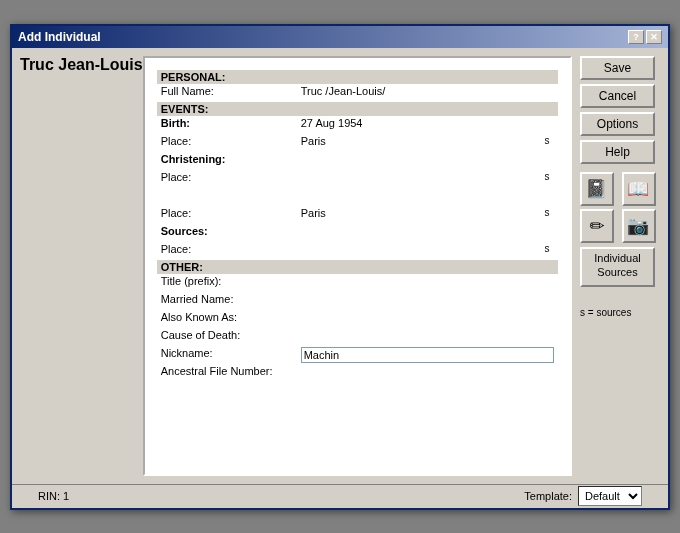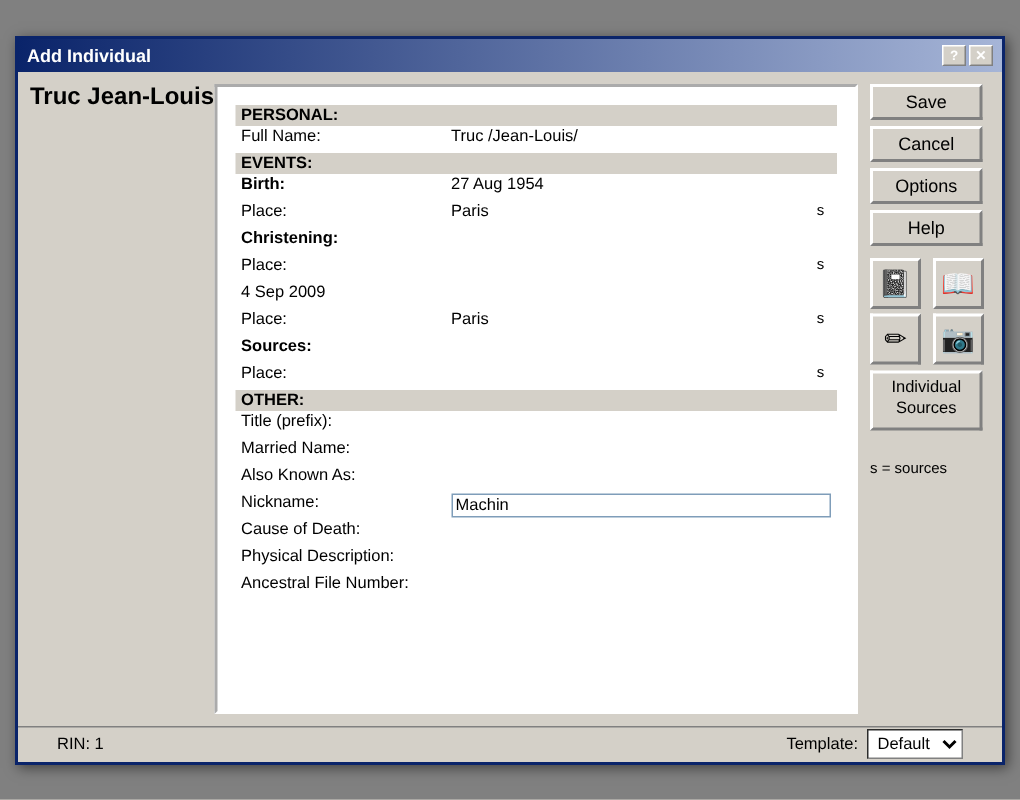--- a/index.html
+++ b/index.html
@@ -262,21 +262,20 @@
             <span class="field-label bold">Christening:</span>
             <span class="field-value"></span>
           </div>
           <div class="form-row">
             <span class="field-label">Place:</span>
             <span class="field-value"></span>
             <span class="source-s">s</span>
           </div>
 
           <div class="form-row">
-            <span class="field-value">4 Sep 2009</span>
           </div>
           <div class="form-row">
             <span class="field-label">Place:</span>
             <span class="field-value">Paris</span>
             <span class="source-s">s</span>
           </div>
 
           <div class="form-row">
             <span class="field-label bold">Sources:</span>
             <span class="field-value"></span>
@@ -295,30 +294,26 @@
           </div>
           <div class="form-row">
             <span class="field-label">Married Name:</span>
             <span class="field-value"></span>
           </div>
           <div class="form-row">
             <span class="field-label">Also Known As:</span>
             <span class="field-value"></span>
           </div>
           <div class="form-row">
+            <span class="field-label">Cause of Death:</span>
+            <span class="field-value"></span>
+          </div>
+          <div class="form-row">
             <span class="field-label">Nickname:</span>
             <input class="field-input" type="text" value="Machin" style="">
-          </div>
-          <div class="form-row">
-            <span class="field-label">Cause of Death:</span>
-            <span class="field-value"></span>
-          </div>
-          <div class="form-row">
-            <span class="field-label">Physical Description:</span>
-            <span class="field-value"></span>
           </div>
           <div class="form-row">
             <span class="field-label">Ancestral File Number:</span>
             <span class="field-value"></span>
           </div>
         </div>
       </div>
     </div>
 
     <div class="right-panel">

